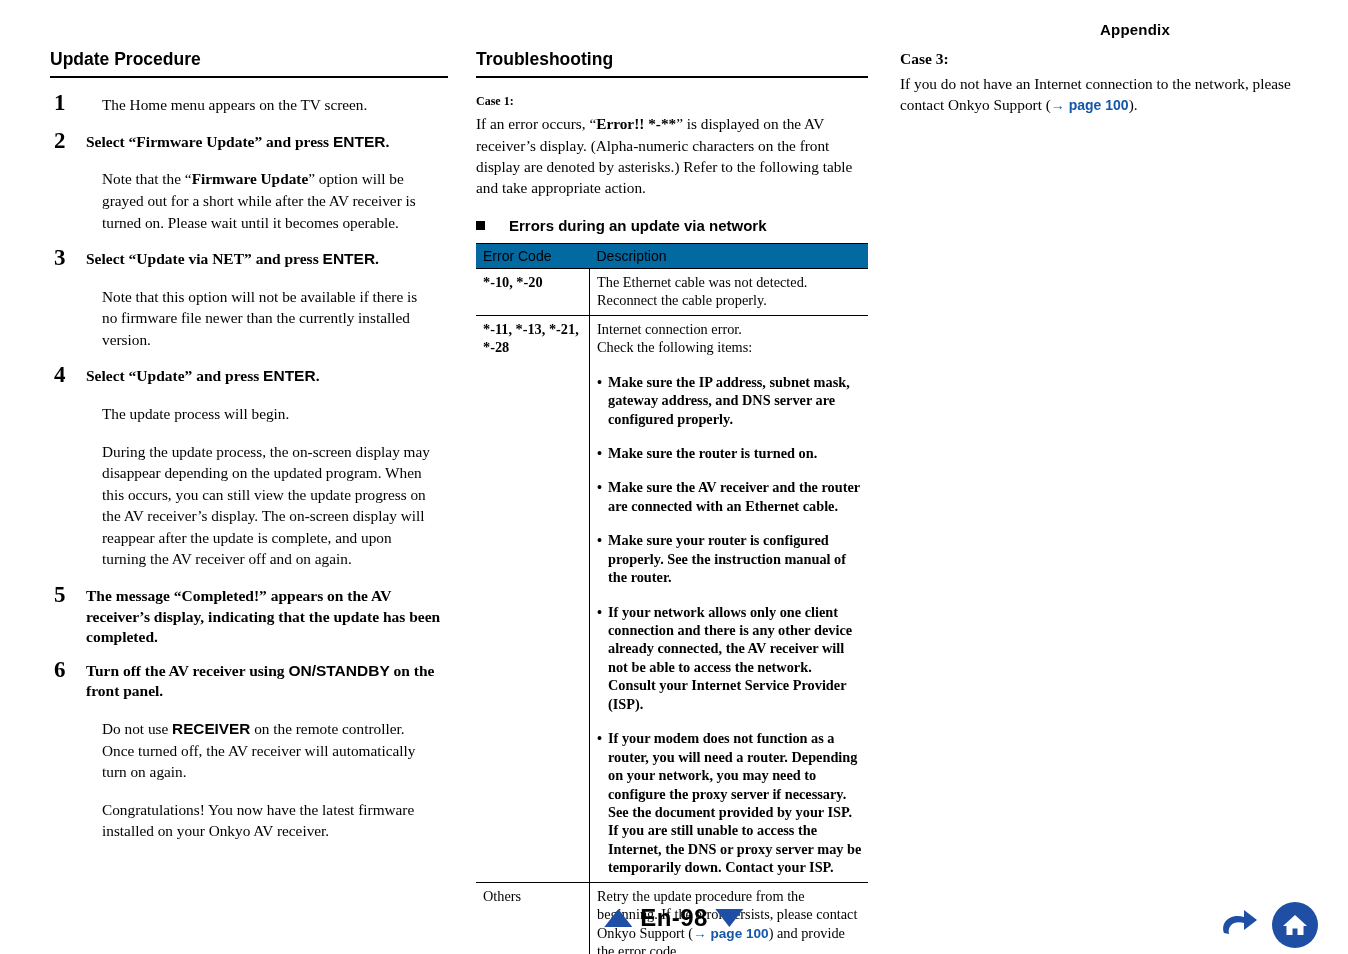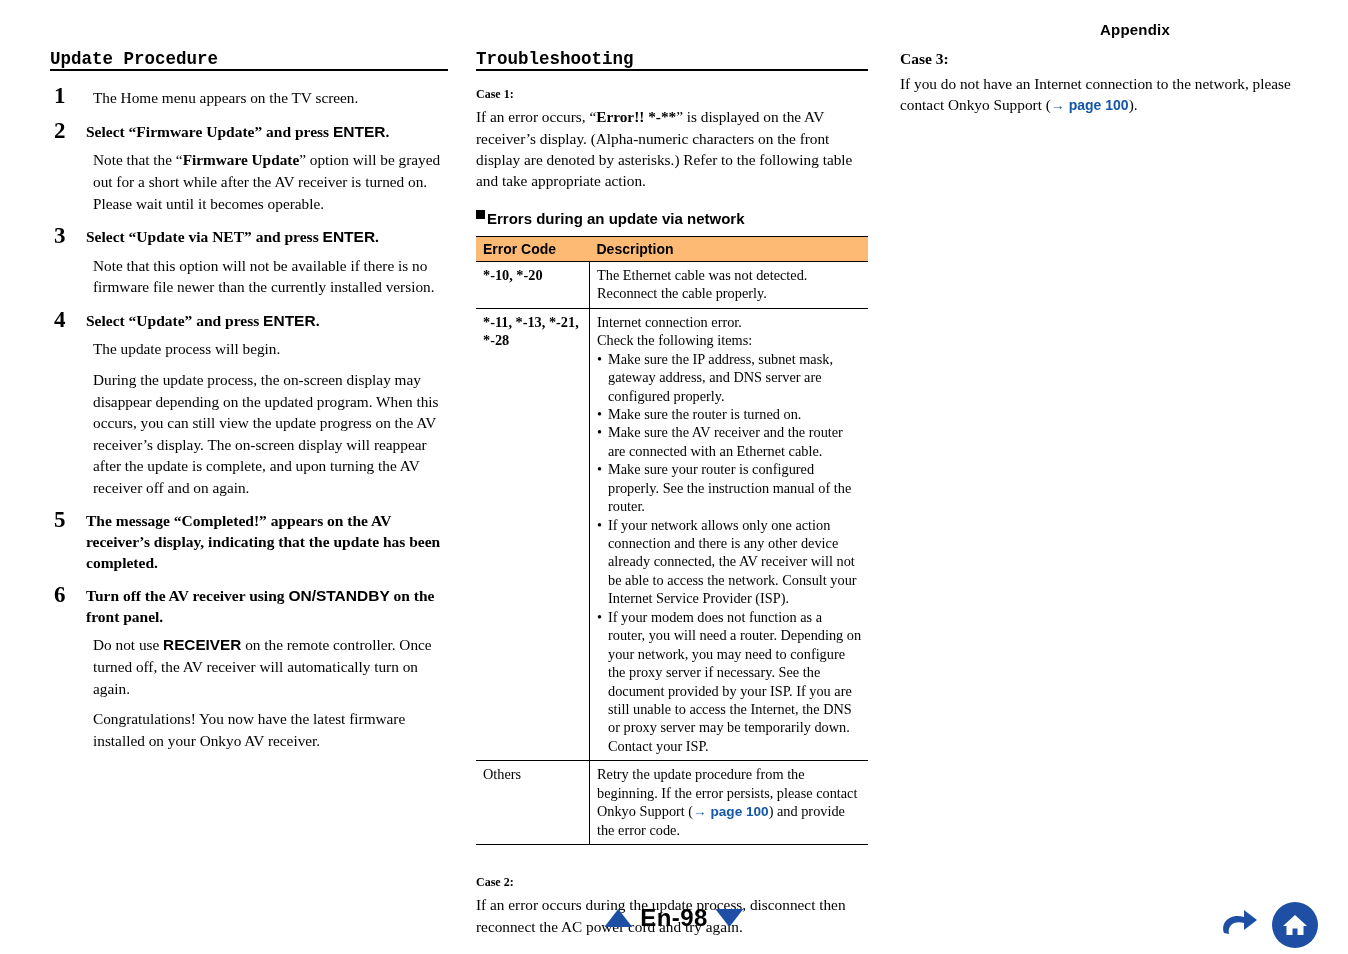--- a/index.html
+++ b/index.html
@@ -34,23 +34,24 @@
   
   .col {
     position: absolute;
     top: 46px;
   }
   .col1 { left: 50px;  width: 398px; }
   .col2 { left: 476px; width: 392px; }
   .col3 { left: 900px; width: 400px; }
 
   .sec-title {
-    font-family: Liberation Mono, monospace;
+    font-family: Liberation Sans, sans-serif;
     font-weight: bold;
     font-size: 17.5px;
+    padding-bottom: 7px;
     border-bottom: 2.2px solid #000;
     margin: 0 0 16px 0;
     line-height: 1.1;
   }
   .col3 .case3-title {
     font-family: "Liberation Serif", serif;
     font-weight: bold;
     font-size: 15.5px;
     margin: 0 0 5px 0;
   }
@@ -71,21 +72,21 @@
   }
   .step-head {
     font-weight: bold;
     font-size: 15.5px;
     line-height: 1.33;
     margin: 0 0 2px 0;
   }
   .step-body {
     font-size: 15.3px;
     line-height: 1.41;
-    margin: 7px;
+    margin: 16px;
   }
   .step-body + .step-body { margin-top: 9px; }
   .sans-b {
     font-family: "Liberation Sans", sans-serif;
     font-weight: bold;
   }
   .serif-b { font-weight: bold; }
 
   
   .case-title {
@@ -97,60 +98,61 @@
     font-size: 15.3px;
     line-height: 1.4;
     margin: 0;
   }
   .sub-head {
     font-family: "Liberation Sans", sans-serif;
     font-weight: bold;
     font-size: 15px;
     margin: 18px 0 9px 0;
     display: flex;
-    align-items: flex-start;
-    gap: 2px;
+    align-items: center;
+    gap: 24px;
   }
   .sq {
     display: inline-block;
     width: 9px; height: 9px;
     background: #000;
     position: relative;
     top: 0px;
   }
   
   table.err {
     border-collapse: collapse;
     width: 392px;
     font-size: 14.3px;
     line-height: 1.29;
   }
   table.err th {
-    background: #fdba74;
+    background: #0369a1;
     border-top: 1.6px solid #000;
     border-bottom: 1.1px solid #000;
     font-family: "Liberation Sans", sans-serif;
-    font-weight: bold;
+    font-weight: normal;
     font-size: 14px;
     text-align: left;
     padding: 3px 6px 3px 7px;
   }
   table.err th.c1 { width: 100px; }
   table.err td {
     border-bottom: 1.1px solid #000;
     padding: 4px 6px 5px 7px;
     vertical-align: top;
   }
   table.err tr.last td { border-bottom: 1.6px solid #000; }
   table.err td.c1 { width: 100px; border-right: 1.1px solid #000; }
   .bullets { margin: 0; padding: 0; list-style: none; }
   .bullets li {
     position: relative;
     padding-left: 11px;
-    margin-top: 0px;
+    margin-top: 16px;
+    font-weight: bold;
   }
   .bullets li:before {
     content: "•";
     position: absolute;
     left: 0; top: 0;
   }
   .link {
     color: #1457a8;
     font-family: "Liberation Sans", sans-serif;
     font-weight: bold;
@@ -295,21 +297,21 @@
         <tr>
           <td class="c1"><span class="serif-b">*-11, *-13, *-21, *-28</span></td>
           <td>
             <div>Internet connection error.</div>
             <div>Check the following items:</div>
             <ul class="bullets">
               <li>Make sure the IP address, subnet mask, gateway address, and DNS server are configured properly.</li>
               <li>Make sure the router is turned on.</li>
               <li>Make sure the AV receiver and the router are connected with an Ethernet cable.</li>
               <li>Make sure your router is configured properly. See the instruction manual of the router.</li>
-              <li>If your network allows only one action connection and there is any other device already connected, the AV receiver will not be able to access the network. Consult your Internet Service Provider (ISP).</li>
+              <li>If your network allows only one client connection and there is any other device already connected, the AV receiver will not be able to access the network. Consult your Internet Service Provider (ISP).</li>
               <li>If your modem does not function as a router, you will need a router. Depending on your network, you may need to configure the proxy server if necessary. See the document provided by your ISP. If you are still unable to access the Internet, the DNS or proxy server may be temporarily down. Contact your ISP.</li>
             </ul>
           </td>
         </tr>
         <tr class="last">
           <td class="c1">Others</td>
           <td>
             <span>Retry the update procedure from the beginning. If the error persists, please contact Onkyo Support (</span><span class="link">→ page 100</span><span>) and provide the error code.</span>
           </td>
         </tr>

